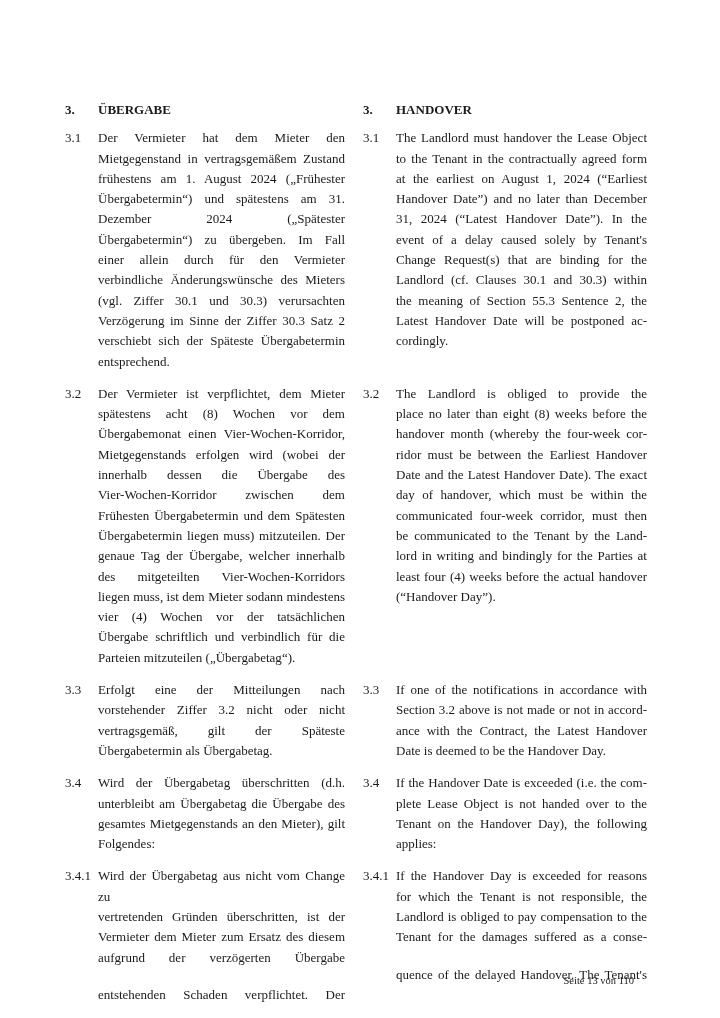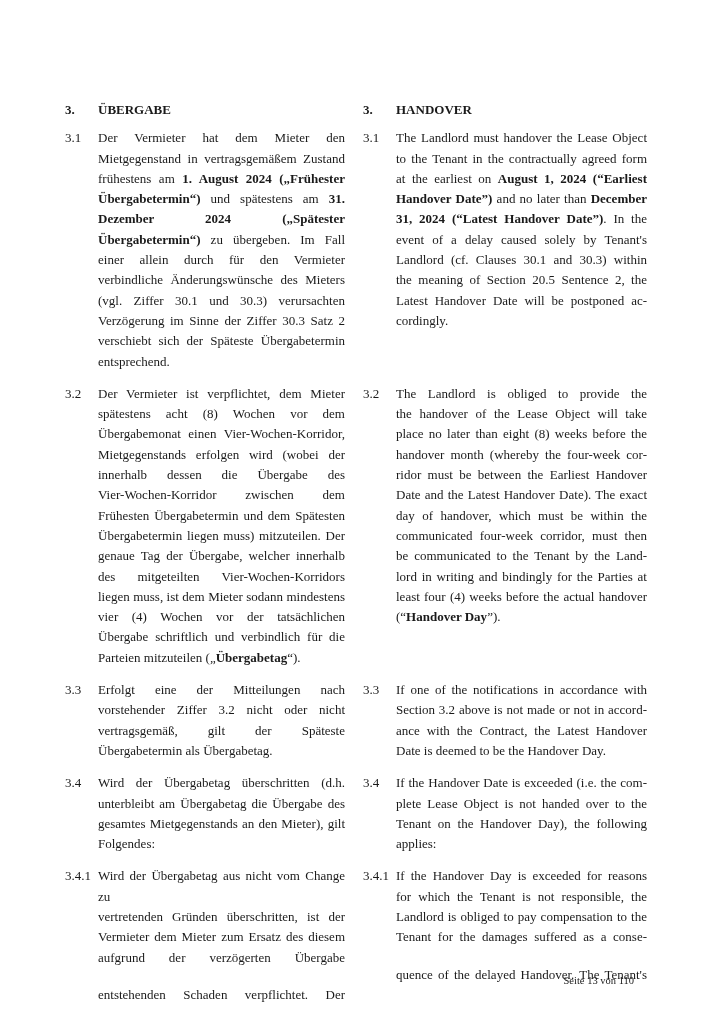--- a/index.html
+++ b/index.html
@@ -37,21 +37,21 @@
   .line {
     text-align: justify;
     text-align-last: justify;
     word-spacing: -0.4px;
     white-space: normal;
   }
   .bodytext .line:last-child { text-align-last: left; word-spacing: normal; }
   .bodytext.jl .line:last-child { text-align-last: justify; word-spacing: -0.4px; margin-top: 17px; }
   .row.heading .line { text-align: right; text-align-last: left; font-weight: bold; word-spacing: normal; }
   .row.heading .num { font-weight: bold; }
-  .b { font-weight: bold; }
+  .b { font-weight: normal; }
   .footer {
     position: absolute;
     top: 974px;
     left: 0;
     width: 634px;
     text-align: right;
     font-size: 10.5px;
     line-height: 13px;
     color: #1a1a1a;
   }
@@ -95,22 +95,23 @@
     </div>
     <div class="cell en">
       <div class="num">3.1</div>
       <div class="bodytext">
             <div class="line">The Landlord must handover the Lease Object</div>
             <div class="line">to the Tenant in the contractually agreed form</div>
             <div class="line">at the earliest on <span class="b">August 1, 2024 (“Earliest</span></div>
             <div class="line"><span class="b">Handover Date”)</span> and no later than <span class="b">December</span></div>
             <div class="line"><span class="b">31, 2024 (“Latest Handover Date”)</span>. In the</div>
             <div class="line">event of a delay caused solely by Tenant's</div>
+            <div class="line">Change Request(s) that are binding for the</div>
             <div class="line">Landlord (cf. Clauses 30.1 and 30.3) within</div>
-            <div class="line">the meaning of Section 20.5 Sentence 2, the</div>
+            <div class="line">the meaning of Section 55.3 Sentence 2, the</div>
             <div class="line">Latest Handover Date will be postponed ac-</div>
             <div class="line">cordingly.</div>
           </div>
     </div>
   </div>
       <div class="row">
     <div class="cell de">
       <div class="num">3.2</div>
       <div class="bodytext">
             <div class="line">Der Vermieter ist verpflichtet, dem Mieter</div>
@@ -126,21 +127,20 @@
             <div class="line">liegen muss, ist dem Mieter sodann mindestens</div>
             <div class="line">vier (4) Wochen vor der tatsächlichen</div>
             <div class="line">Übergabe schriftlich und verbindlich für die</div>
             <div class="line">Parteien mitzuteilen („<span class="b">Übergabetag</span>“).</div>
           </div>
     </div>
     <div class="cell en">
       <div class="num">3.2</div>
       <div class="bodytext">
             <div class="line">The Landlord is obliged to provide the</div>
-            <div class="line">the handover of the Lease Object will take</div>
             <div class="line">place no later than eight (8) weeks before the</div>
             <div class="line">handover month (whereby the four-week cor-</div>
             <div class="line">ridor must be between the Earliest Handover</div>
             <div class="line">Date and the Latest Handover Date). The exact</div>
             <div class="line">day of handover, which must be within the</div>
             <div class="line">communicated four-week corridor, must then</div>
             <div class="line">be communicated to the Tenant by the Land-</div>
             <div class="line">lord in writing and bindingly for the Parties at</div>
             <div class="line">least four (4) weeks before the actual handover</div>
             <div class="line">(“<span class="b">Handover Day</span>”).</div>

